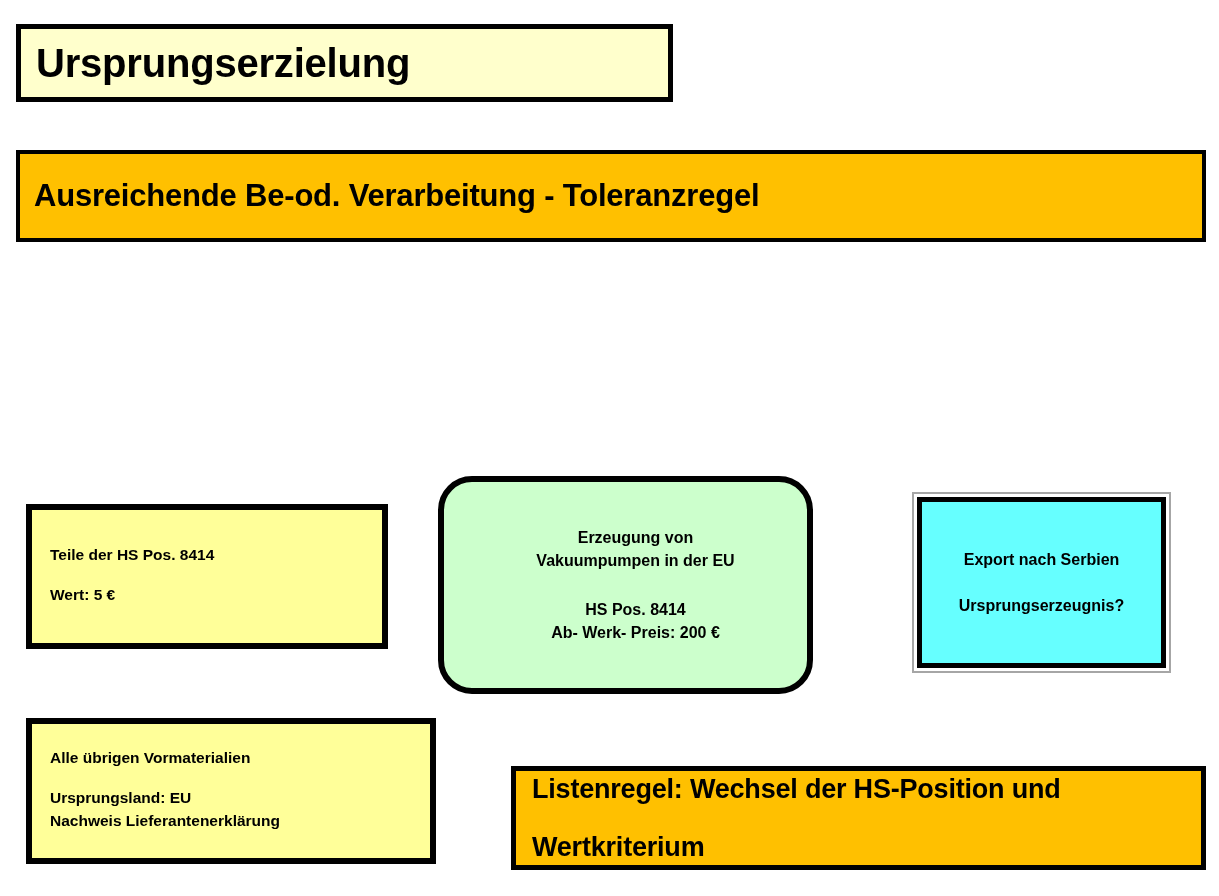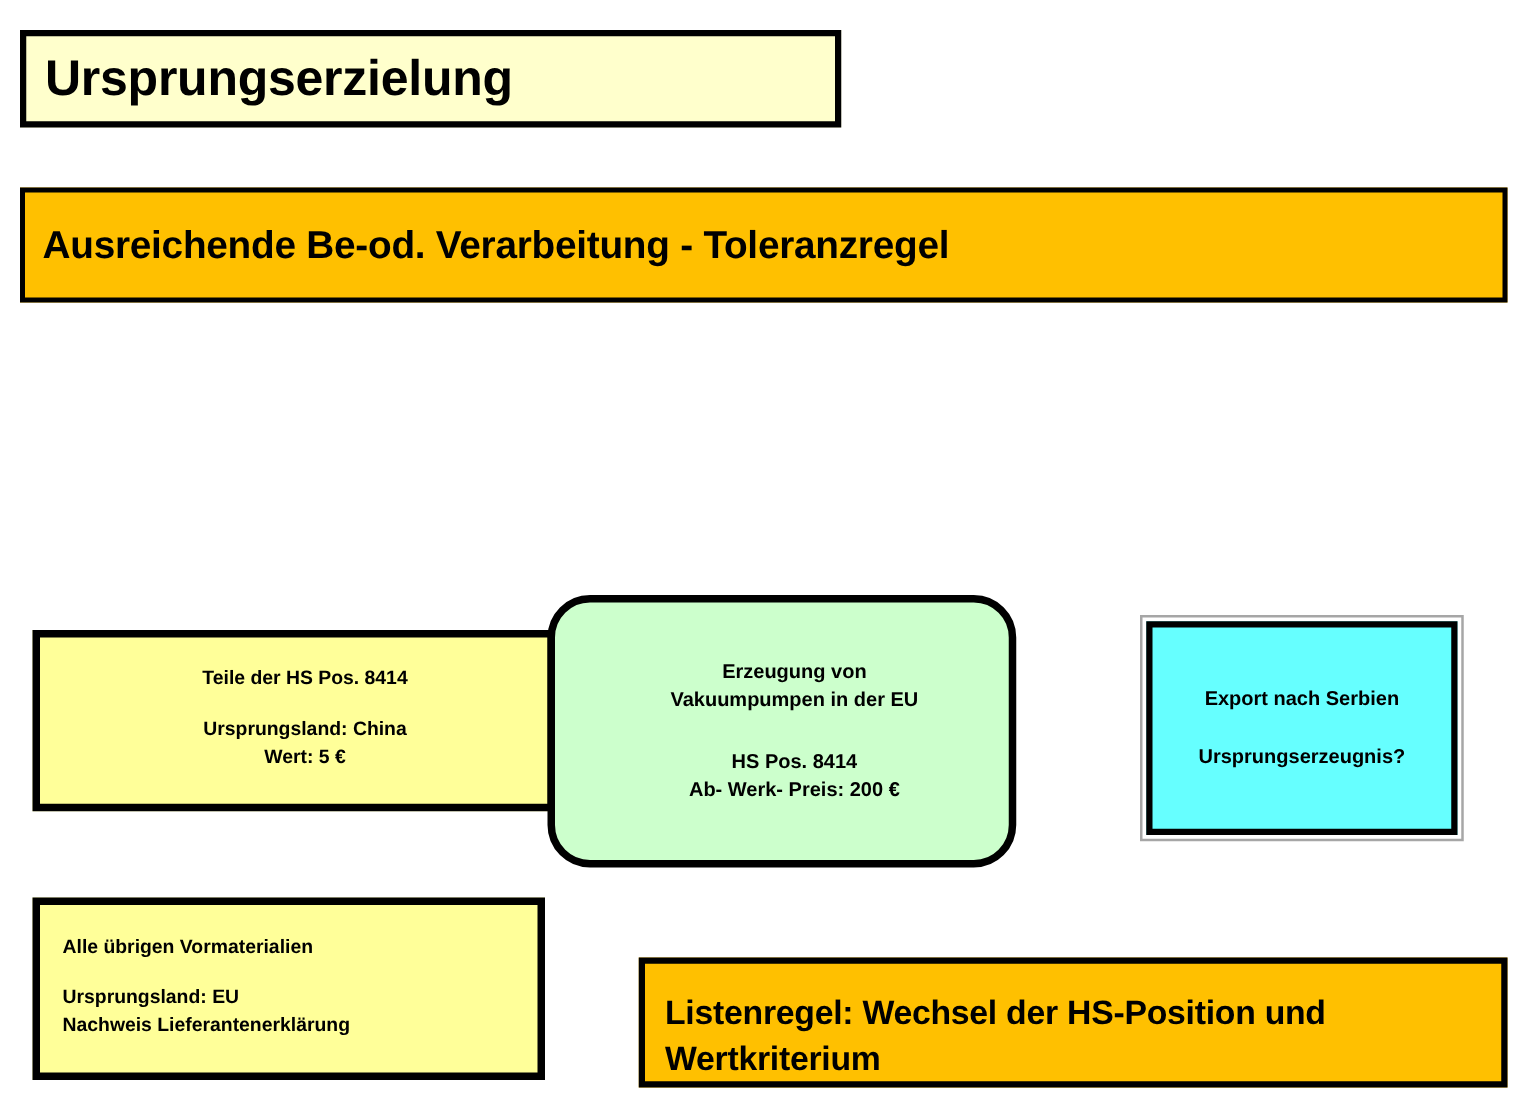--- a/index.html
+++ b/index.html
@@ -83,21 +83,21 @@
   .mat-box .gap {
     height: 22px;
   }
   .mat-box .sub {
     font-size: 15.5px;
     font-weight: bold;
     line-height: 1.45;
   }
 
   #mat-1 { left: 26px;  top: 302px; width: 362px; height: 155px; }
-  #mat-2 { left: 26px;  top: 504px; width: 418px; height: 145px; align-items: center; }
+  #mat-2 { left: 26px;  top: 504px; width: 362px; height: 145px; }
   #mat-3 { left: 26px;  top: 706px; width: 410px; height: 146px; margin-top: 12px; }
 
   
   .process-box {
     left: 438px;
     top: 476px;
     width: 375px;
     height: 218px;
     background: #CCFFCC;
     border: 6px solid #000000;
@@ -144,21 +144,21 @@
   .export-inner .gap { height: 26px; }
 
   
   .rule-box {
     left: 511px;
     top: 766px;
     width: 695px;
     height: 104px;
     background: #FFC000;
     border: 5px solid #000000;
-    justify-content: flex-end;
+    justify-content: space-between;
     padding-left: 16px;
   }
   .rule-box .txt {
     font-size: 27px;
     font-weight: bold;
     line-height: 1.35;
     letter-spacing: -0.2px;
   }
 </style>
 </head>
@@ -171,21 +171,20 @@
   </div>
 
   <div class="box banner-box">
     <div class="txt">Ausreichende Be-od. Verarbeitung - Toleranzregel</div>
   </div>
 
 
   <div class="box mat-box" id="mat-2">
     <div class="line">Teile der HS Pos. 8414</div>
     <div class="gap"></div>
-    <div class="sub">Ursprungsland: China</div>
     <div class="sub">Wert: 5 €</div>
   </div>
 
   <div class="box mat-box" id="mat-3">
     <div class="line">Alle übrigen Vormaterialien</div>
     <div class="gap"></div>
     <div class="sub">Ursprungsland: EU</div>
     <div class="sub">Nachweis Lieferantenerklärung</div>
   </div>
 

